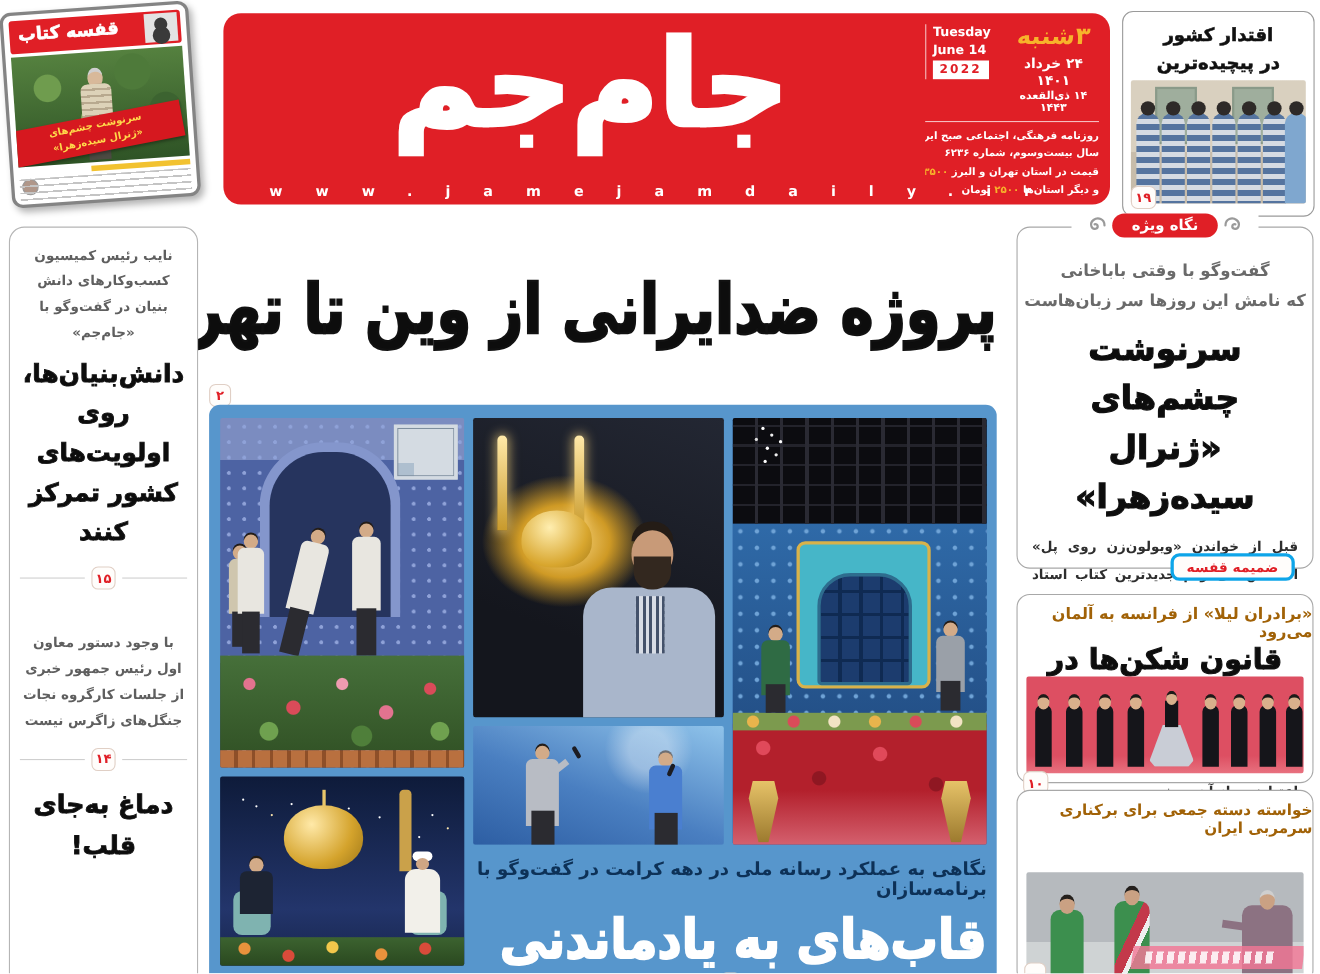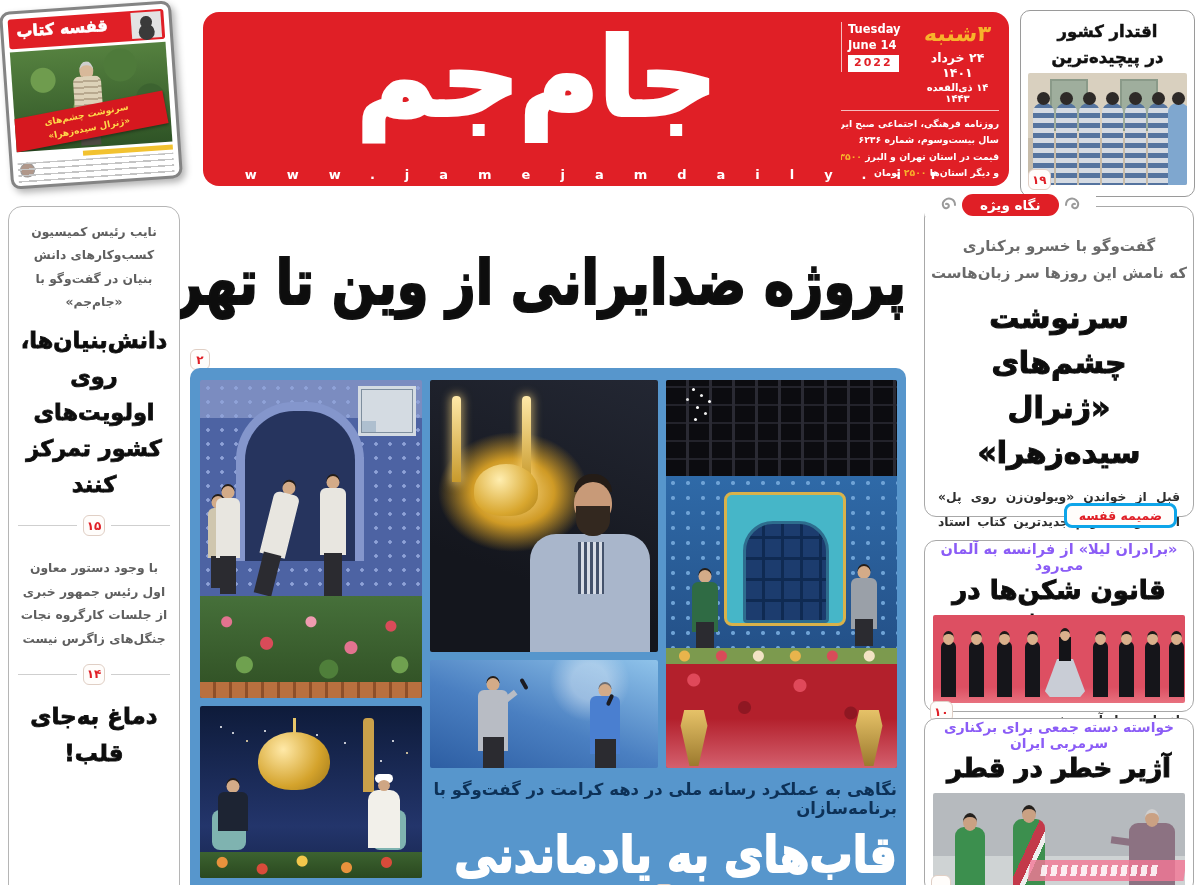--- a/index.html
+++ b/index.html
@@ -195,31 +195,31 @@
 
   .collage-cap{position:absolute;left:240px;top:412px;width:467px;}
   .cap-kicker{font-size:16.5px;font-weight:800;color:#0d3157;}
   .cap-headline{margin-top:8px;color:#fff;font-size:43px;font-weight:900;-webkit-text-stroke:1.6px #fff;
         white-space:nowrap;transform:scaleY(1.15);transform-origin:center top;}
   .cap-badge{position:absolute;left:50%;transform:translateX(-50%);top:104px;}
 
   
   .rbox{position:absolute;left:924px;width:270px;border:1.5px solid #a8a8a8;border-radius:12px;background:#fff;box-sizing:border-box;}
   .sl-box{top:206px;height:311px;}
-  .sl-badge-wrap{position:absolute;top:-13px;left:0;right:0;display:flex;justify-content:flex-end;}
+  .sl-badge-wrap{position:absolute;top:-13px;left:0;right:0;display:flex;justify-content:center;}
   .sl-chip{display:flex;align-items:center;gap:5px;background:#fff;padding:0 6px;}
   .sl-badge{background:#e01f26;color:#fff;border-radius:13px;padding:3px 18px;font-size:13.5px;font-weight:900;}
   .sl-kicker{margin-top:26px;text-align:center;color:#6a6a6a;font-size:15px;font-weight:700;line-height:1.8;}
   .sl-headline{margin-top:8px;text-align:center;color:#0d0d0d;font-size:30px;font-weight:900;-webkit-text-stroke:1.1px #111;line-height:1.5;}
   .sl-body{margin:10px 13px 0;font-size:12.3px;font-weight:700;color:#2e2e2e;line-height:2.02;text-align:justify;}
   .sl-foot{position:absolute;bottom:-12px;right:16px;background:#fffdfb;border:3px solid #0ea5e9;border-radius:8px;
         color:#e01f26;font-size:12.5px;font-weight:900;padding:2px 12px;}
   .munich-box{top:540px;height:172px;}
   .qatar-box{top:718px;height:176px;}
-  .rb-kicker{text-align:center;font-size:14.5px;font-weight:800;color:#8b5cf6;}
+  .rb-kicker{margin-top:10px;text-align:right;font-size:14.5px;font-weight:800;color:#a16207;}
   .rb-headline{margin-top:2px;text-align:center;font-size:26px;font-weight:900;color:#0d0d0d;-webkit-text-stroke:1px #111;}
   .rb-photo{position:absolute;left:8px;right:8px;overflow:hidden;border-radius:2px;}
   .mu-photo{top:74px;height:88px;background:linear-gradient(180deg,#dd4f62 0 82%,#e8717f);}
   .mu-fig{position:absolute;bottom:6px;width:15px;height:56px;border-radius:6px 6px 0 0;background:#15151a;}
   .mu-fig::before{content:"";position:absolute;left:2px;top:-10px;width:11px;height:11px;border-radius:50%;background:#d9b08c;border-top:3px solid #1d1a18;}
   .mu-gown{position:absolute;bottom:6px;left:112px;width:40px;height:60px;}
   .mu-gown .top{position:absolute;left:14px;top:0;width:12px;height:24px;background:#141418;}
   .mu-gown .top::before{content:"";position:absolute;left:1px;top:-9px;width:10px;height:10px;border-radius:50%;background:#d9b08c;border-top:3px solid #1d1a18;}
   .mu-gown .skirt{position:absolute;left:0;bottom:0;width:40px;height:38px;background:#c9cdd6;
         clip-path:polygon(30% 0,70% 0,100% 85%,88% 100%,12% 100%,0 85%);}
@@ -235,21 +235,21 @@
   .watermark::after{content:"";position:absolute;left:12px;top:5px;right:26px;height:11px;
         background:repeating-linear-gradient(90deg,rgba(255,255,255,.85) 0 6px,transparent 6px 10px);}
   .badge-10{position:absolute;left:5px;bottom:-11px;}
   .badge-cut{position:absolute;left:6px;top:156px;}
 
   
   .sidebar{position:absolute;left:8px;top:206px;width:172px;height:694px;border:1.5px solid #b5b5b5;border-radius:14px;
         box-sizing:border-box;background:#fff;padding:14px 9px 0;display:flex;flex-direction:column;align-items:center;text-align:center;}
   .sb-kicker{font-size:12.3px;font-weight:700;color:#5f5f5f;line-height:1.9;margin-bottom:8px;}
   .sb-h{font-size:22.5px;font-weight:900;color:#0d0d0d;-webkit-text-stroke:.8px #111;line-height:1.6;}
-  .sb-body{font-size:12.3px;font-weight:700;color:#5f5f5f;line-height:1.9;margin-top:8px;}
+  .sb-body{font-size:12.3px;font-weight:700;color:#5f5f5f;line-height:1.9;margin-top:24px;}
   .sb-div{display:flex;align-items:center;gap:6px;width:100%;margin:13px 0;}
   .sb-div .ln{flex:1;height:1px;background:#cfcfcf;}
 </style>
 </head>
 <body>
 
 <div class="page">
 
   <div class="inset">
     <div class="inset-mast">
@@ -459,21 +459,21 @@
         <svg width="26" height="20" viewBox="0 0 26 20">
             <path d="M2 10 C2 4 8 2 12 5 C16 8 14 14 10 13 C7 12 8 8 11 9" fill="none" stroke="#9a9a9a" stroke-width="2" stroke-linecap="round"></path>
           </svg>
         <span class="sl-badge">نگاه ویژه</span>
         <svg width="26" height="20" viewBox="0 0 26 20">
             <path d="M24 10 C24 4 18 2 14 5 C10 8 12 14 16 13 C19 12 18 8 15 9" fill="none" stroke="#9a9a9a" stroke-width="2" stroke-linecap="round"></path>
           </svg>
       </div>
     </div>
     <div class="sl-kicker">
-      <div>گفت‌وگو با خسرو برکناری</div>
+      <div>گفت‌وگو با وقتی باباخانی</div>
       <div>که نامش این روزها سر زبان‌هاست</div>
     </div>
     <div class="sl-headline">
       <div>سرنوشت چشم‌های</div>
       <div>«ژنرال سیده‌زهرا»</div>
     </div>
     <div class="sl-body">قبل از خواندن «ویولون‌زن روی پل» احساس می‌کردم جدیدترین کتاب استاد باباخانی، قرار است فقط به درد کسانی بخورد که دنبال راهی برای ترک اعتیاد هستند اما وقتی سه چهار روز از خواندن کتاب گذشت و بخش‌های رسوبی‌اش در ذهنم دم کشید، حس کردم کارکرد مهم‌تر این کتاب، تشخیص افرادی است که در اطراف‌مان، درگیر اعتیادند و از آن بی‌خبریم.</div>
     <div class="sl-foot">ضمیمه قفسه</div>
   </div>
 
@@ -492,21 +492,20 @@
       <div class="mu-fig" style="left:160px;"></div>
       <div class="mu-fig" style="left:186px;"></div>
       <div class="mu-fig" style="left:212px;"></div>
       <div class="mu-fig" style="left:236px;"></div>
     </div>
     <div class="pnum badge-10">۱۰</div>
   </div>
 
   <div class="rbox qatar-box">
     <div class="rb-kicker" style="font-size:13.8px;">خواسته دسته جمعی برای برکناری سرمربی ایران</div>
-    <div class="rb-headline">آژیر خطر در قطر</div>
     <div class="rb-photo qa-photo">
       <div class="q-fig q-p1"></div>
       <div class="q-fig q-p2"></div>
       <div class="q-arm"></div>
       <div class="q-fig q-coach"></div>
       <div class="watermark"></div>
     </div>
     <div class="pnum badge-cut"></div>
   </div>
 

